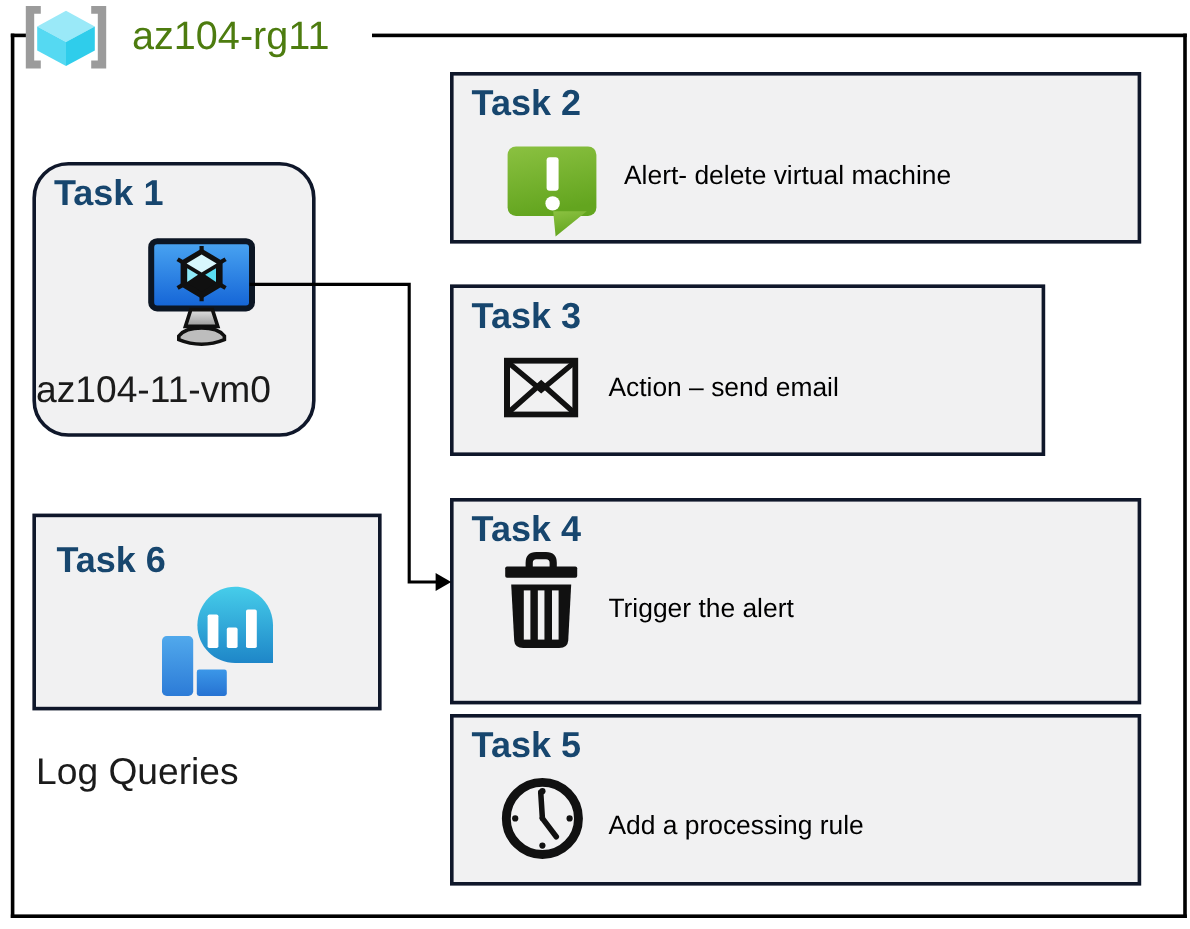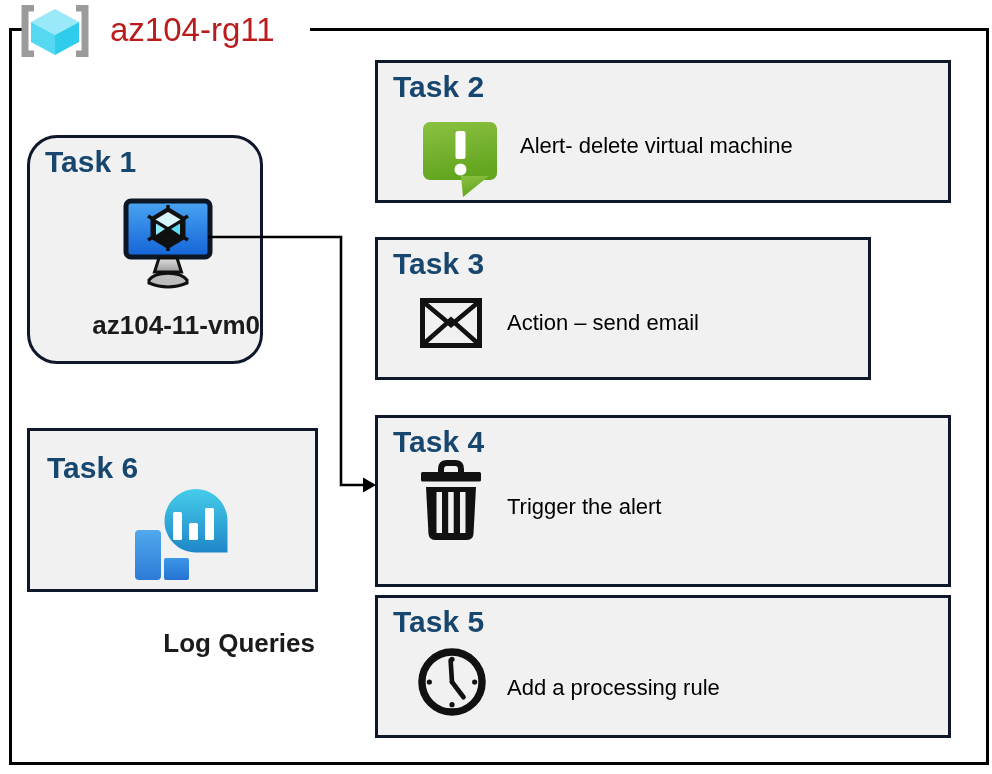--- a/index.html
+++ b/index.html
@@ -9,32 +9,32 @@
   }
   .outer-border{
     position:absolute;left:9px;top:28px;width:980px;height:737px;
     box-sizing:border-box;
     border-left:3px solid #000;border-right:3px solid #000;border-bottom:3px solid #000;
   }
   .topseg{position:absolute;top:28px;height:3px;background:#000;}
   .seg-a{left:9px;width:13px;}
   .seg-b{left:310px;width:679px;}
   .rg-header{position:absolute;left:16px;top:5px;display:flex;align-items:center;gap:16px;}
-  .rg-title{font-size:33px;color:#b91c1c;line-height:1;padding-bottom:4px;}
+  .rg-title{font-size:33px;color:#4d7c0f;line-height:1;padding-bottom:4px;}
   .task-box{
     position:absolute;background:#f1f1f2;border:3px solid #0f172a;box-sizing:border-box;
   }
   .task-title{
     position:absolute;left:15px;top:7px;font-size:30px;font-weight:bold;color:#17466E;
     line-height:1.1;white-space:nowrap;
   }
   .icon-abs{position:absolute;}
   .side-label{
-    position:absolute;left:0;width:100%;text-align:right;
-    font-size:26px;color:#1b1b1b;line-height:36px;white-space:nowrap;font-weight:bold;
+    position:absolute;left:0;width:100%;text-align:left;
+    font-size:31px;color:#1b1b1b;line-height:36px;white-space:nowrap;
   }
   .row-text{
     position:absolute;font-size:22px;color:#000000;line-height:38px;white-space:nowrap;
   }
   .connector-svg{position:absolute;left:0;top:0;pointer-events:none;}
 </style>
 </head>
 <body>
 
 <div class="canvas">

